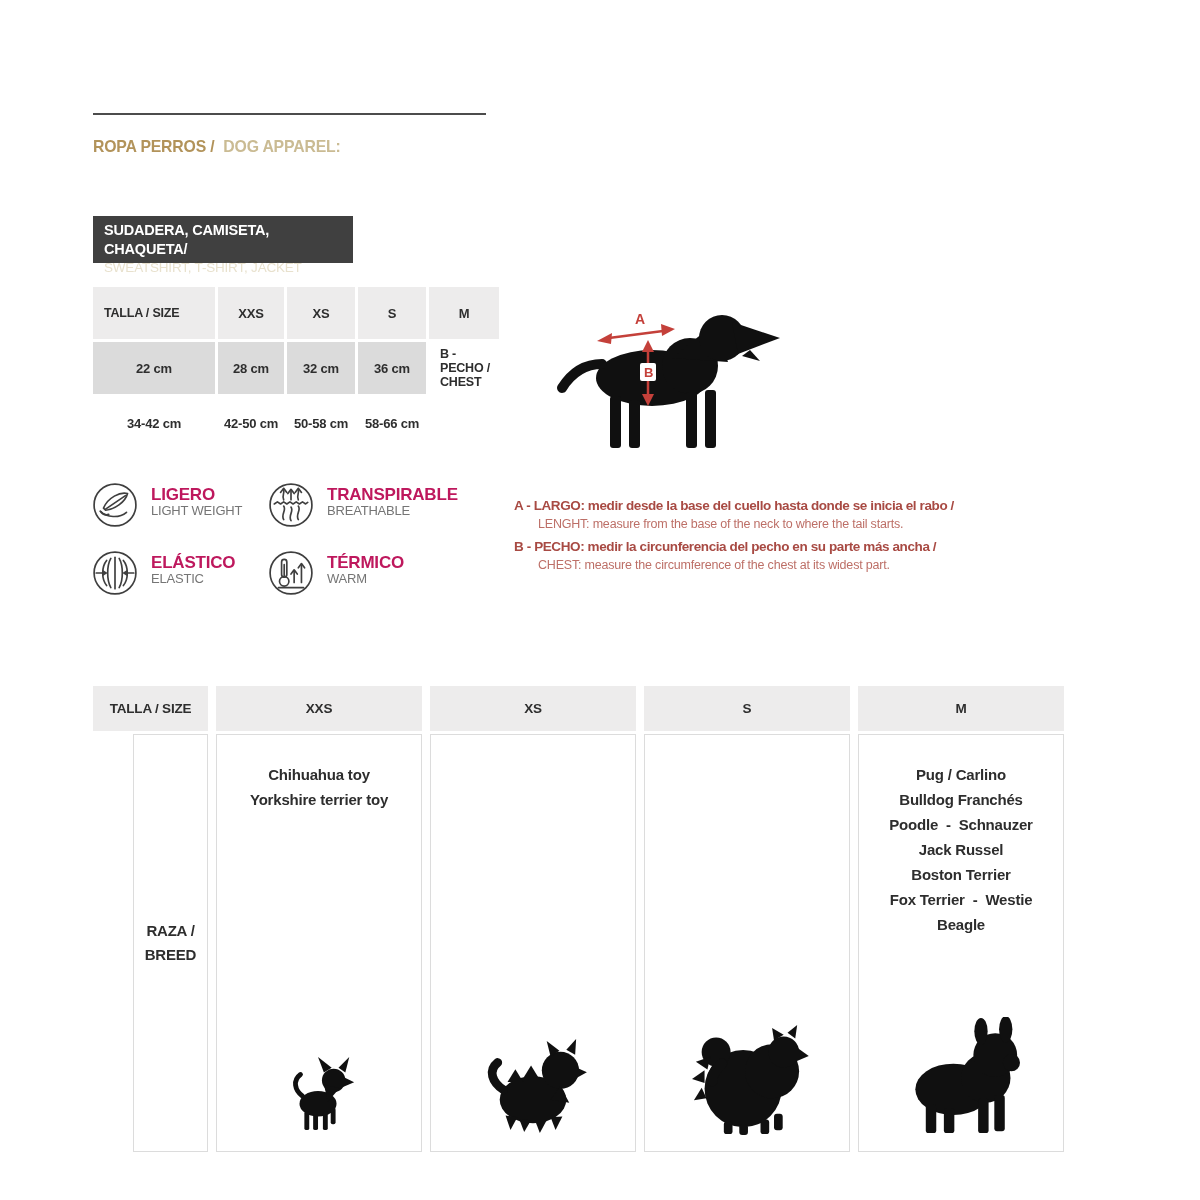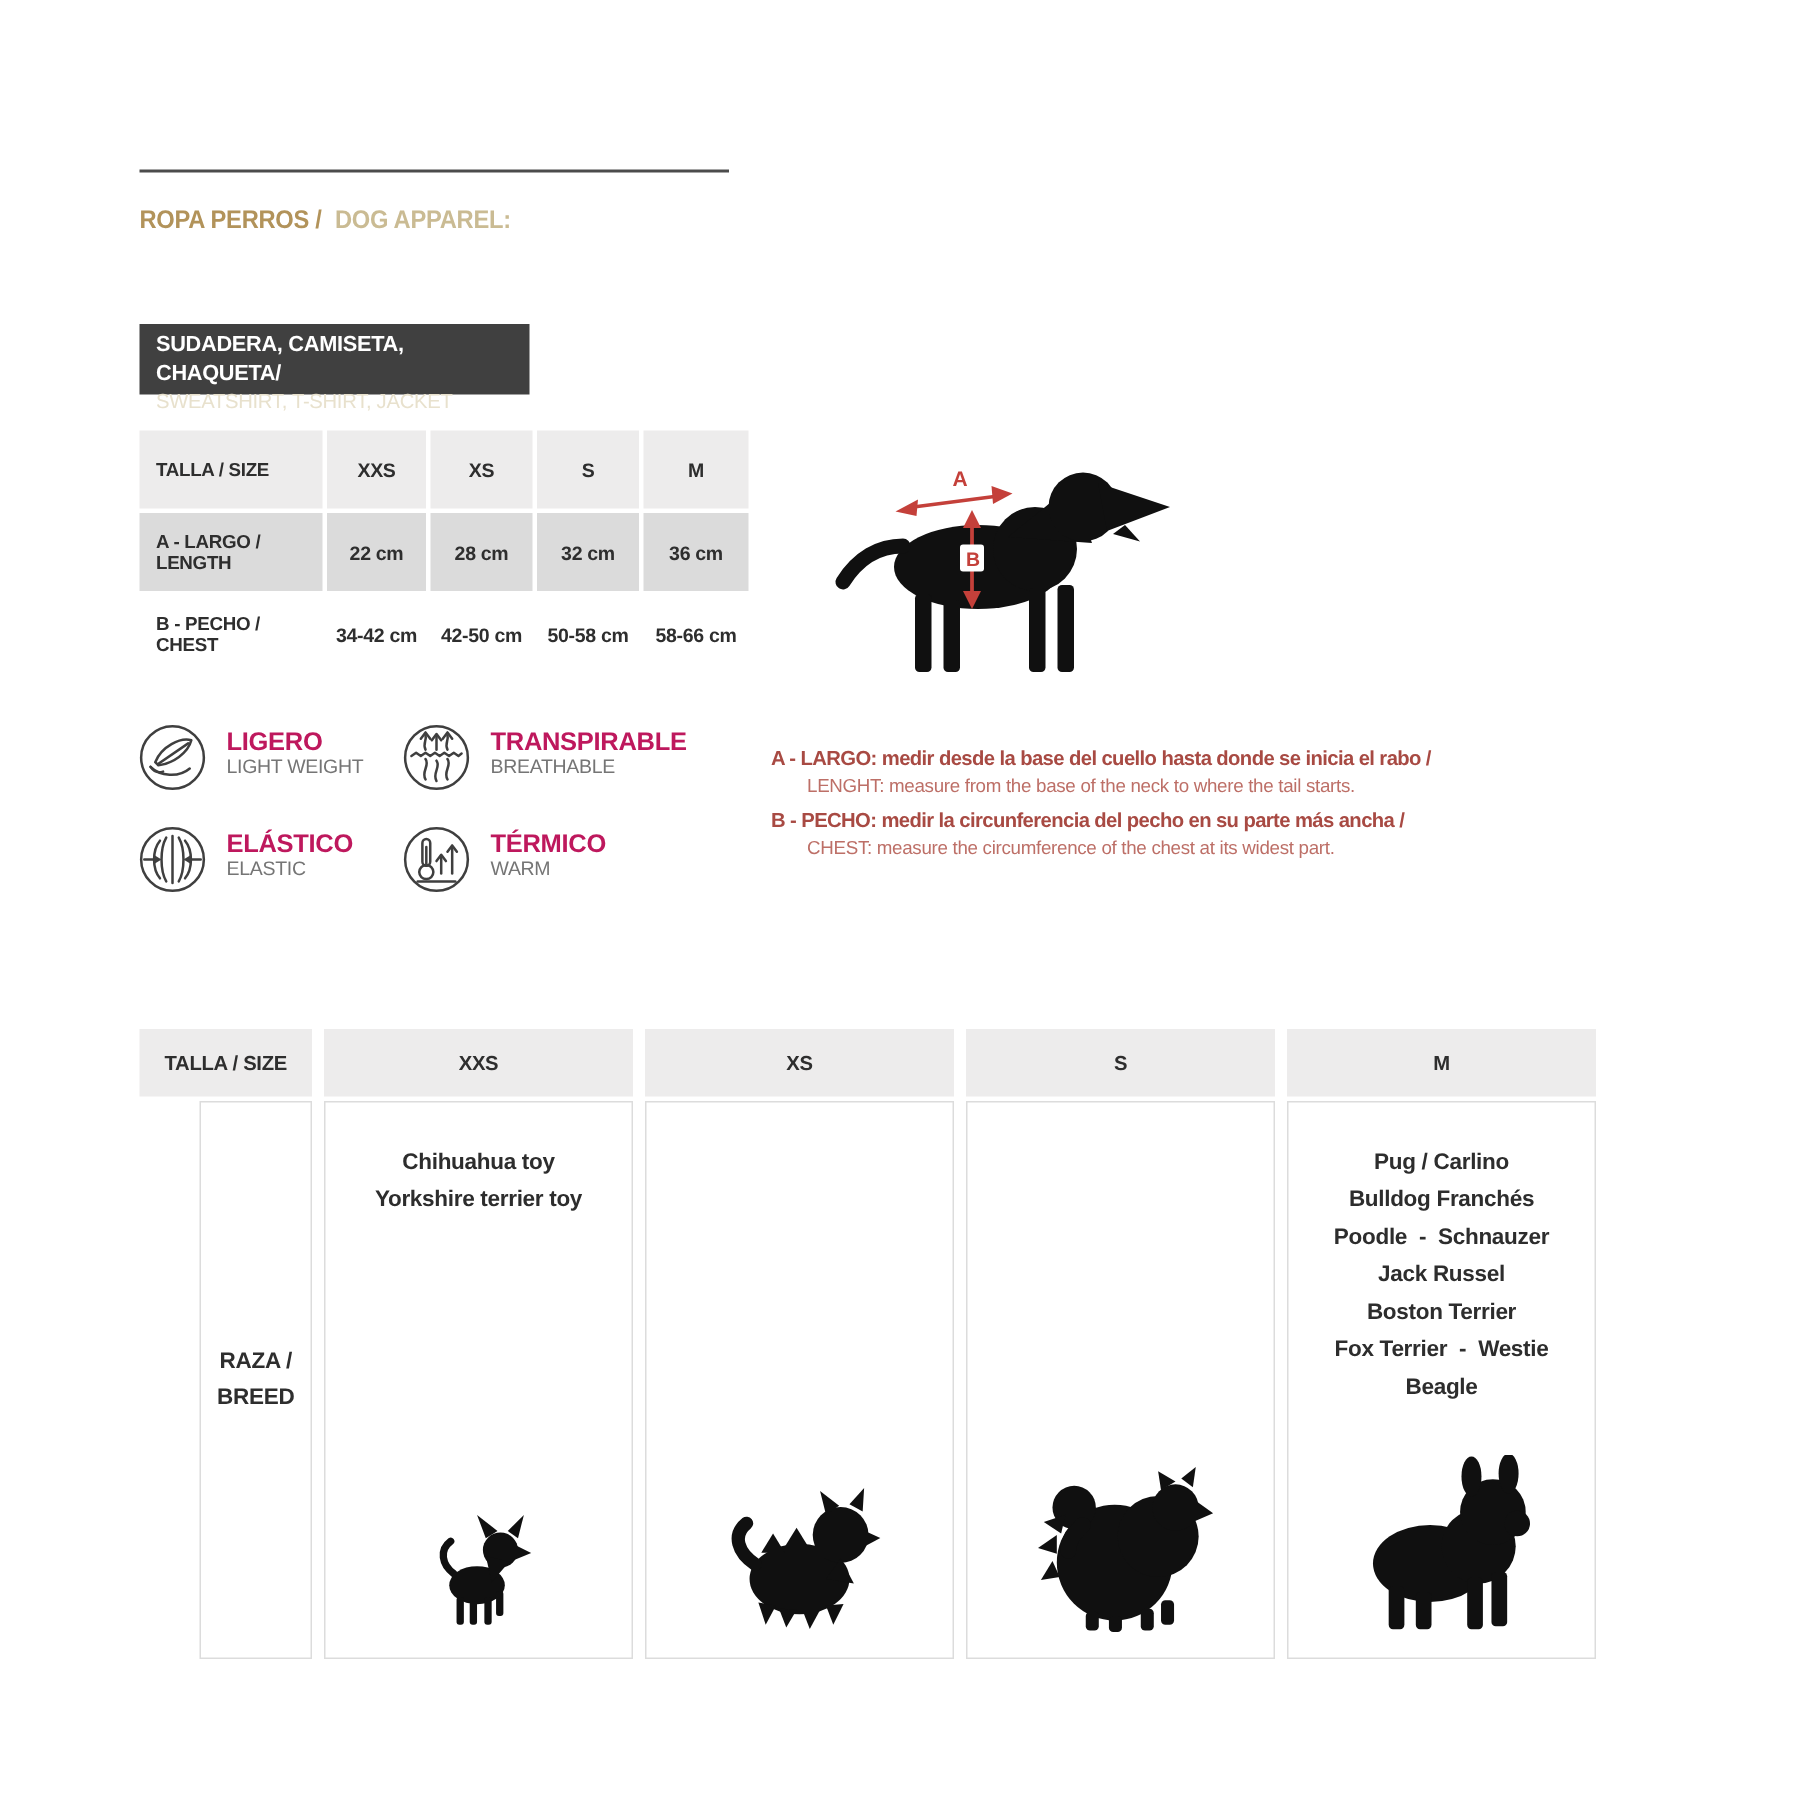--- a/index.html
+++ b/index.html
@@ -39,21 +39,21 @@
   .feature-es { font-size:17px; font-weight:bold; color:#be185d; line-height:16px; }
   .feature-en { font-size:13px; color:#757575; line-height:16px; }
   
   .notes { position:absolute; left:514px; top:496px; white-space:nowrap; }
   .note-es { color:#a84a43; font-weight:bold; font-size:13.5px; line-height:19px; letter-spacing:-0.4px; }
   .note-en { color:#bd6f67; font-size:12.5px; line-height:18px; padding-left:24px; margin-bottom:4px; letter-spacing:-0.2px; }
   
   .breed-table { position:absolute; left:93px; top:686px; display:grid;
     grid-template-columns:115px 206px 206px 206px 206px; gap:3px 8px; }
   .bt-head { height:45px; background:#edecec; display:flex; align-items:center; justify-content:center; font-weight:bold; font-size:13.5px; color:#2e2e2e; }
-  .bt-body { height:372px; background:#ffffff; border:1px solid #dcdcdc; box-sizing:border-box; position:relative; }
+  .bt-body { height:418px; background:#ffffff; border:1px solid #dcdcdc; box-sizing:border-box; position:relative; }
   .bt-raza { display:flex; flex-direction:column; align-items:center; justify-content:center; font-weight:bold; font-size:15px; line-height:24px; color:#2e2e2e;margin-left:40px; }
   .breeds { padding-top:27px; text-align:center; font-weight:bold; font-size:15px; line-height:25px; color:#2d2d2d; }
   .breed-line { white-space:pre-wrap; }
   .dog-holder { position:absolute; left:50%; transform:translateX(-50%); bottom:12px; }
 </style>
 </head>
 <body>
 
 <div class="page">
 
@@ -68,21 +68,20 @@
     <div class="banner-en">SWEATSHIRT, T-SHIRT, JACKET</div>
   </div>
 
   <div class="size-table">
     <div class="st-cell st-head st-label">TALLA / SIZE</div>
     <div class="st-cell st-head">XXS</div>
     <div class="st-cell st-head">XS</div>
     <div class="st-cell st-head">S</div>
     <div class="st-cell st-head">M</div>
 
-    <div class="st-cell row-a st-label">A - LARGO / LENGTH</div>
     <div class="st-cell row-a">22 cm</div>
     <div class="st-cell row-a">28 cm</div>
     <div class="st-cell row-a">32 cm</div>
     <div class="st-cell row-a">36 cm</div>
 
     <div class="st-cell row-b st-label">B - PECHO / CHEST</div>
     <div class="st-cell row-b">34-42 cm</div>
     <div class="st-cell row-b">42-50 cm</div>
     <div class="st-cell row-b">50-58 cm</div>
     <div class="st-cell row-b">58-66 cm</div>

